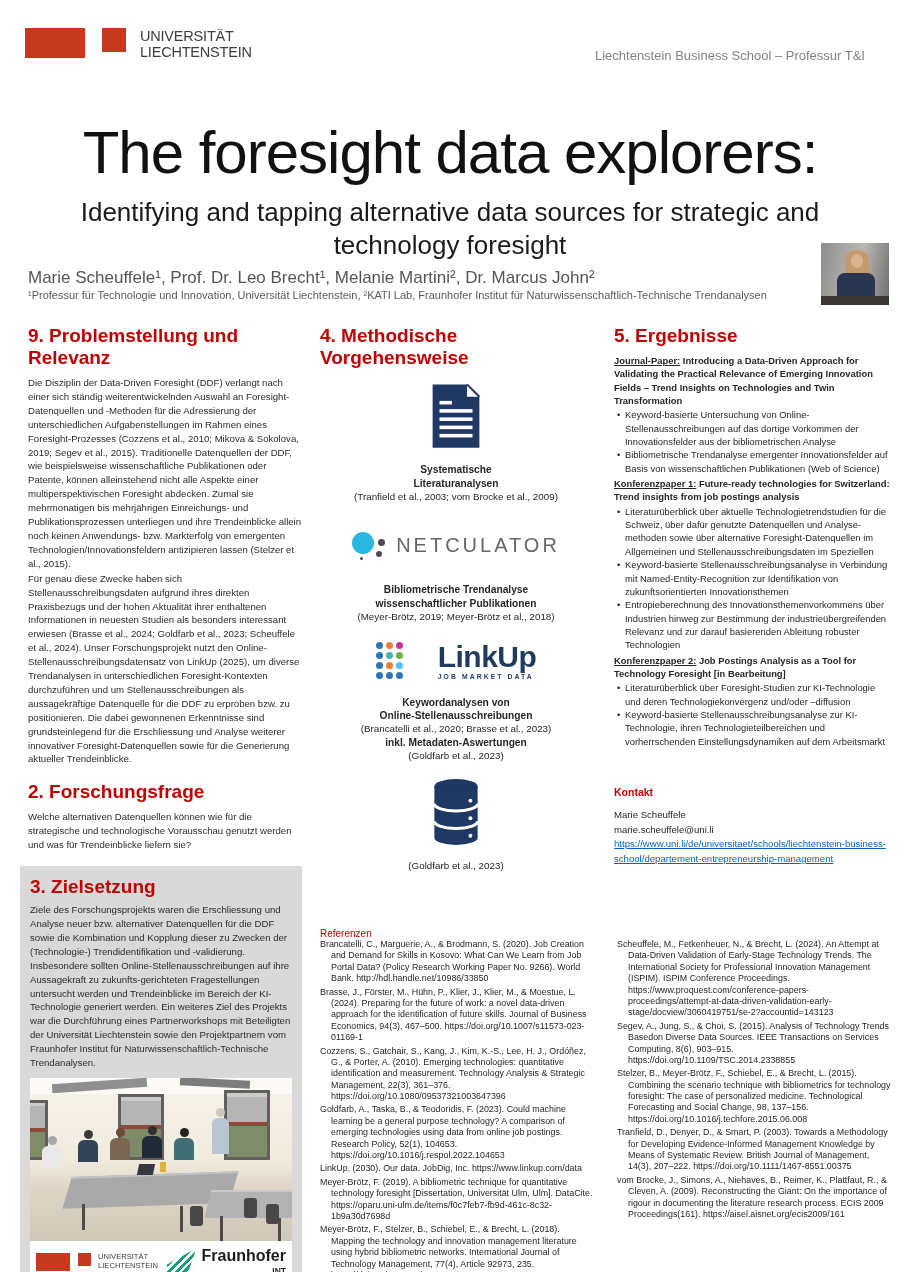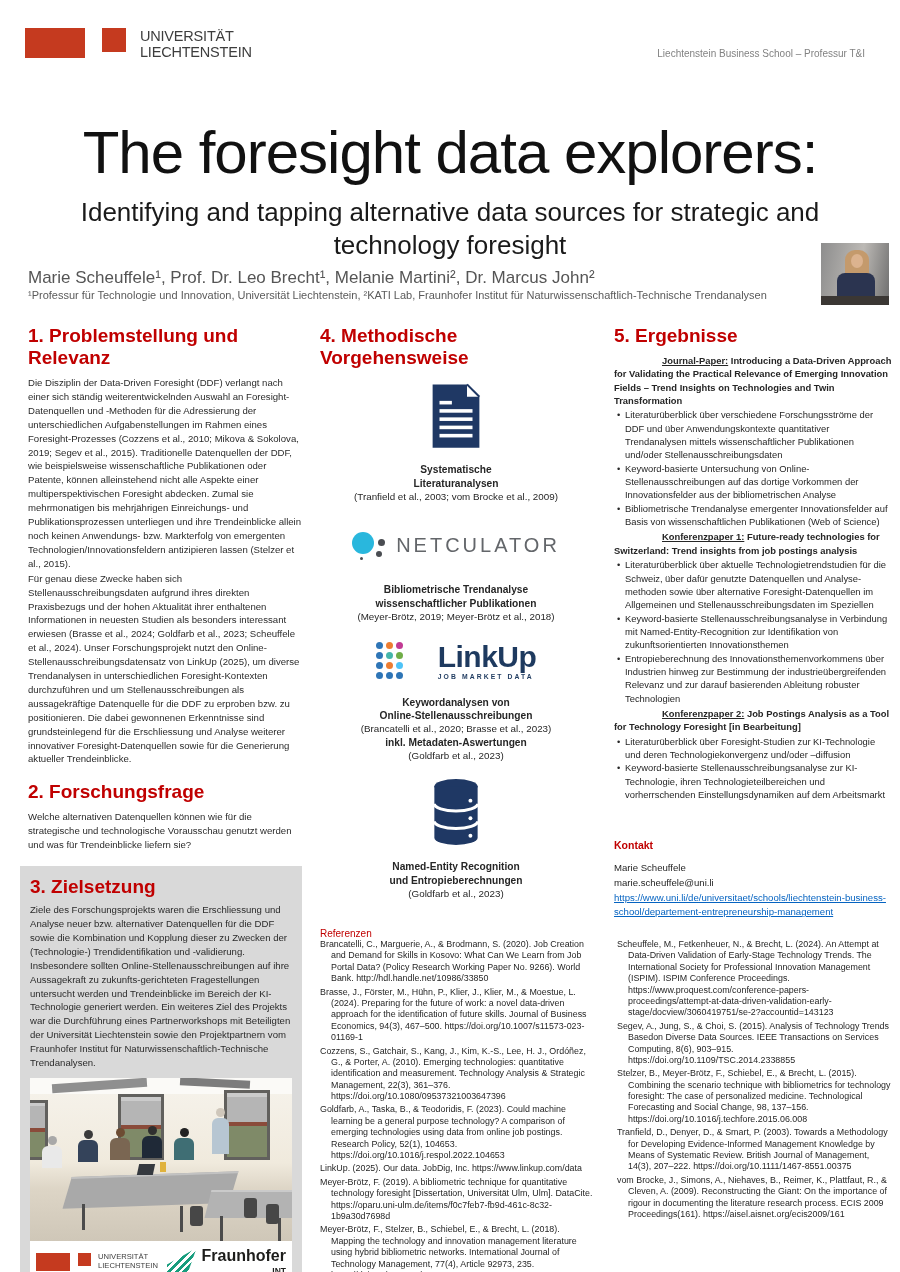--- a/index.html
+++ b/index.html
@@ -7,21 +7,21 @@
   .poster {
     position:relative; width:900px; height:1272px; margin:0 auto;
     background:#ffffff; overflow:hidden;
     font-family:"Liberation Sans", sans-serif; color:#262626;
   }
   
   .uni-logo { position:absolute; left:25px; top:28px; display:flex; align-items:flex-start; }
   .uni-rect { width:60px; height:30px; background:#c53a1f; }
   .uni-sq   { width:24px; height:24px; background:#c53a1f; margin-left:17px; }
   .uni-name { margin-left:14px; font-size:14.5px; line-height:1.12; color:#3d3d3d; letter-spacing:-0.2px; }
-  .hdr-right { position:absolute; right:35px; top:48px; font-size:10px; color:#828282; }
+  .hdr-right { position:absolute; right:35px; top:48px; font-size:13px; color:#828282; }
 
   
   .title { position:absolute; left:0; top:118px; width:100%; text-align:center;
            font-size:60px; font-weight:400; letter-spacing:-1px; color:#111; }
   .subtitle { position:absolute; left:70px; top:196px; width:760px; text-align:center;
               font-size:26px; font-weight:400; color:#1a1a1a; line-height:1.25; }
   .authors { position:absolute; left:28px; top:268px; font-size:17px; color:#555; }
   .affils  { position:absolute; left:28px; top:289px; width:790px; font-size:11px; color:#5a5a5a; }
 
   
@@ -96,21 +96,21 @@
   .nc-text { font-size:20px; letter-spacing:3px; color:#63666a; }
   .lu-logo { display:flex; align-items:center; justify-content:center; margin:18px 0 16px;gap:25px; }
   .lu-dots { display:grid; grid-template-columns:repeat(3,8px); grid-auto-rows:8px; gap:2px; margin-right:9px; }
   .lu-dots .dot { width:7px; height:7px; border-radius:50%; }
   .lu-txt .nm { font-size:30px; font-weight:bold; color:#1e3a5f; line-height:1; letter-spacing:-0.5px; }
   .lu-txt .tag { font-size:6.8px; font-weight:bold; color:#1e3a5f; letter-spacing:2.1px; margin-top:1px; }
 
   
   .res { font-size:9.4px; line-height:1.42; }
   .res .group-head { font-weight:bold; margin-top:2px; }
-  .res .lbl { text-decoration:underline;margin-left:48px; }
+  .res .lbl { text-decoration:underline; }
   .bullets { margin:1px 0 2px; }
   .bullet { position:relative; padding-left:11px; margin:0; }
   .bullet::before { content:"\2022"; position:absolute; left:3px; }
 
   .kontakt { margin-top:36px; font-size:9.6px; line-height:1.6; }
   .kontakt .kh { color:#c00000; font-weight:bold; font-size:10.5px; margin-bottom:6px; }
   .kontakt a.klink { color:#0563c1; text-decoration:underline; overflow-wrap:anywhere; display:block; line-height:1.5; }
 
   
   .refsblock { position:absolute; left:320px; top:928px; width:572px; }
@@ -139,21 +139,21 @@
   <div class="authors">Marie Scheuffele¹, Prof. Dr. Leo Brecht¹, Melanie Martini², Dr. Marcus John²</div>
   <div class="affils">¹Professur für Technologie und Innovation, Universität Liechtenstein, ²KATI Lab, Fraunhofer Institut für Naturwissenschaftlich-Technische Trendanalysen</div>
   <div class="aphoto">
     <div class="hair"></div>
       <div class="face"></div>
       <div class="body"></div>
       <div class="desk"></div>
   </div>
 
   <div class="col col1">
-    <h3 class="sec">1. Problemstellung und Relevanz</h3>
+    <h3 class="sec">9. Problemstellung und Relevanz</h3>
     <p class="body-text">Die Disziplin der Data-Driven Foresight (DDF) verlangt nach einer sich ständig weiterentwickelnden Auswahl an Foresight-Datenquellen und -Methoden für die Adressierung der unterschiedlichen Aufgabenstellungen im Rahmen eines Foresight-Prozesses (Cozzens et al., 2010; Mikova &amp; Sokolova, 2019; Segev et al., 2015). Traditionelle Datenquellen der DDF, wie beispielsweise wissenschaftliche Publikationen oder Patente, können alleinstehend nicht alle Aspekte einer multiperspektivischen Foresight abdecken. Zumal sie mehrmonatigen bis mehrjährigen Einreichungs- und Publikationsprozessen unterliegen und ihre Trendeinblicke allein noch keinen Anwendungs- bzw. Markterfolg von emergenten Technologien/Innovationsfeldern antizipieren lassen (Stelzer et al., 2015).</p>
     <p class="body-text">Für genau diese Zwecke haben sich Stellenausschreibungsdaten aufgrund ihres direkten Praxisbezugs und der hohen Aktualität ihrer enthaltenen Informationen in neuesten Studien als besonders interessant erwiesen (Brasse et al., 2024; Goldfarb et al., 2023; Scheuffele et al., 2024). Unser Forschungsprojekt nutzt den Online-Stellenausschreibungsdatensatz von LinkUp (2025), um diverse Trendanalysen in unterschiedlichen Foresight-Kontexten durchzuführen und um Stellenausschreibungen als aussagekräftige Datenquelle für die DDF zu erproben bzw. zu positionieren. Die dabei gewonnenen Erkenntnisse sind grundsteinlegend für die Erschliessung und Analyse weiterer innovativer Foresight-Datenquellen sowie für die Generierung aktueller Trendeinblicke.</p>
 
     <h3 class="sec" style="margin-top:15px;">2. Forschungsfrage</h3>
     <p class="body-text">Welche alternativen Datenquellen können wie für die strategische und technologische Vorausschau genutzt werden und was für Trendeinblicke liefern sie?</p>
 
     <div class="graybox">
       <h3 class="sec">3. Zielsetzung</h3>
       <p class="body-text">Ziele des Forschungsprojekts waren die Erschliessung und Analyse neuer bzw. alternativer Datenquellen für die DDF sowie die Kombination und Kopplung dieser zu Zwecken der (Technologie-) Trendidentifikation und -validierung. Insbesondere sollten Online-Stellenausschreibungen auf ihre Aussagekraft zu zukunfts-gerichteten Fragestellungen untersucht werden und Trendeinblicke im Bereich der KI-Technologie generiert werden. Ein weiteres Ziel des Projekts war die Durchführung eines Partnerworkshops mit Beteiligten der Universität Liechtenstein sowie den Projektpartnern vom Fraunhofer Institut für Naturwissenschaftlich-Technische Trendanalysen.</p>
 
@@ -293,34 +293,31 @@
         <svg viewBox="0 0 48 66" width="50" height="68">
           <ellipse cx="24" cy="8" rx="21" ry="7" fill="#1f3864"></ellipse>
           <path d="M3 8 v50 a21 7 0 0 0 42 0 V8 Z" fill="#1f3864"></path>
           <path d="M3 25 a21 7 0 0 0 42 0" fill="none" stroke="#ffffff" stroke-width="3"></path>
           <path d="M3 42 a21 7 0 0 0 42 0" fill="none" stroke="#ffffff" stroke-width="3"></path>
           <circle cx="38" cy="22" r="1.9" fill="#fff"></circle>
           <circle cx="38" cy="39" r="1.9" fill="#fff"></circle>
           <circle cx="38" cy="56" r="1.9" fill="#fff"></circle>
         </svg>
       </div>
-      <div class="step-title">Named-Entity Recognition
-und Entropieberechnungen</div>
       <div class="step-cite">(Goldfarb et al., 2023)</div>
     </div>
   </div>
 
   <div class="col col3">
     <h3 class="sec">5. Ergebnisse</h3>
     <div class="res">
       <div class="group-head">
         <span class="lbl">Journal-Paper:</span><span> Introducing a Data-Driven Approach for Validating the Practical Relevance of Emerging Innovation Fields – Trend Insights on Technologies and Twin Transformation</span>
       </div>
       <div class="bullets">
-          <div class="bullet">Literaturüberblick über verschiedene Forschungsströme der DDF und über Anwendungskontexte quantitativer Trendanalysen mittels wissenschaftlicher Publikationen und/oder Stellenausschreibungsdaten</div>
           <div class="bullet">Keyword-basierte Untersuchung von Online-Stellenausschreibungen auf das dortige Vorkommen der Innovationsfelder aus der bibliometrischen Analyse</div>
           <div class="bullet">Bibliometrische Trendanalyse emergenter Innovationsfelder auf Basis von wissenschaftlichen Publikationen (Web of Science)</div>
         </div>
 
       <div class="group-head">
         <span class="lbl">Konferenzpaper 1:</span><span> Future-ready technologies for Switzerland: Trend insights from job postings analysis</span>
       </div>
       <div class="bullets">
           <div class="bullet">Literaturüberblick über aktuelle Technologietrendstudien für die Schweiz, über dafür genutzte Datenquellen und Analyse-methoden sowie über alternative Foresight-Datenquellen im Allgemeinen und Stellenausschreibungsdaten im Speziellen</div>
           <div class="bullet">Keyword-basierte Stellenausschreibungsanalyse in Verbindung mit Named-Entity-Recognition zur Identifikation von zukunftsorientierten Innovationsthemen</div>
@@ -345,21 +342,21 @@
   </div>
 
   <div class="refsblock">
     <div class="refs-heading">Referenzen</div>
     <div class="refs-cols">
       <div class="refs-col">
           <div class="ref">Brancatelli, C., Marguerie, A., &amp; Brodmann, S. (2020). Job Creation and Demand for Skills in Kosovo: What Can We Learn from Job Portal Data? (Policy Research Working Paper No. 9266). World Bank. http://hdl.handle.net/10986/33850</div>
           <div class="ref">Brasse, J., Förster, M., Hühn, P., Klier, J., Klier, M., &amp; Moestue, L. (2024). Preparing for the future of work: a novel data-driven approach for the identification of future skills. Journal of Business Economics, 94(3), 467–500. https://doi.org/10.1007/s11573-023-01169-1</div>
           <div class="ref">Cozzens, S., Gatchair, S., Kang, J., Kim, K.-S., Lee, H. J., Ordóñez, G., &amp; Porter, A. (2010). Emerging technologies: quantitative identification and measurement. Technology Analysis &amp; Strategic Management, 22(3), 361–376. https://doi.org/10.1080/09537321003647396</div>
           <div class="ref">Goldfarb, A., Taska, B., &amp; Teodoridis, F. (2023). Could machine learning be a general purpose technology? A comparison of emerging technologies using data from online job postings. Research Policy, 52(1), 104653. https://doi.org/10.1016/j.respol.2022.104653</div>
-          <div class="ref">LinkUp. (2025). Our data. JobDig, Inc. https://www.linkup.com/data</div>
+          <div class="ref">LinkUp. (2030). Our data. JobDig, Inc. https://www.linkup.com/data</div>
           <div class="ref">Meyer-Brötz, F. (2019). A bibliometric technique for quantitative technology foresight [Dissertation, Universität Ulm, Ulm]. DataCite. https://oparu.uni-ulm.de/items/f0c7feb7-fb9d-461c-8c32-1b9a30d7698d</div>
           <div class="ref">Meyer-Brötz, F., Stelzer, B., Schiebel, E., &amp; Brecht, L. (2018). Mapping the technology and innovation management literature using hybrid bibliometric networks. International Journal of Technology Management, 77(4), Article 92973, 235. https://doi.org/10.1504/IJTM.2018.092973</div>
         </div>
       <div class="refs-col">
           <div class="ref">Scheuffele, M., Fetkenheuer, N., &amp; Brecht, L. (2024). An Attempt at Data-Driven Validation of Early-Stage Technology Trends. The International Society for Professional Innovation Management (ISPIM). ISPIM Conference Proceedings. https://www.proquest.com/conference-papers-proceedings/attempt-at-data-driven-validation-early-stage/docview/3060419751/se-2?accountid=143123</div>
           <div class="ref">Segev, A., Jung, S., &amp; Choi, S. (2015). Analysis of Technology Trends Basedon Diverse Data Sources. IEEE Transactions on Services Computing, 8(6), 903–915. https://doi.org/10.1109/TSC.2014.2338855</div>
           <div class="ref">Stelzer, B., Meyer-Brötz, F., Schiebel, E., &amp; Brecht, L. (2015). Combining the scenario technique with bibliometrics for technology foresight: The case of personalized medicine. Technological Forecasting and Social Change, 98, 137–156. https://doi.org/10.1016/j.techfore.2015.06.008</div>
           <div class="ref">Tranfield, D., Denyer, D., &amp; Smart, P. (2003). Towards a Methodology for Developing Evidence-Informed Management Knowledge by Means of Systematic Review. British Journal of Management, 14(3), 207–222. https://doi.org/10.1111/1467-8551.00375</div>
           <div class="ref">vom Brocke, J., Simons, A., Niehaves, B., Reimer, K., Plattfaut, R., &amp; Cleven, A. (2009). Reconstructing the Giant: On the importance of rigour in documenting the literature research process. ECIS 2009 Proceedings(161). https://aisel.aisnet.org/ecis2009/161</div>
         </div>

